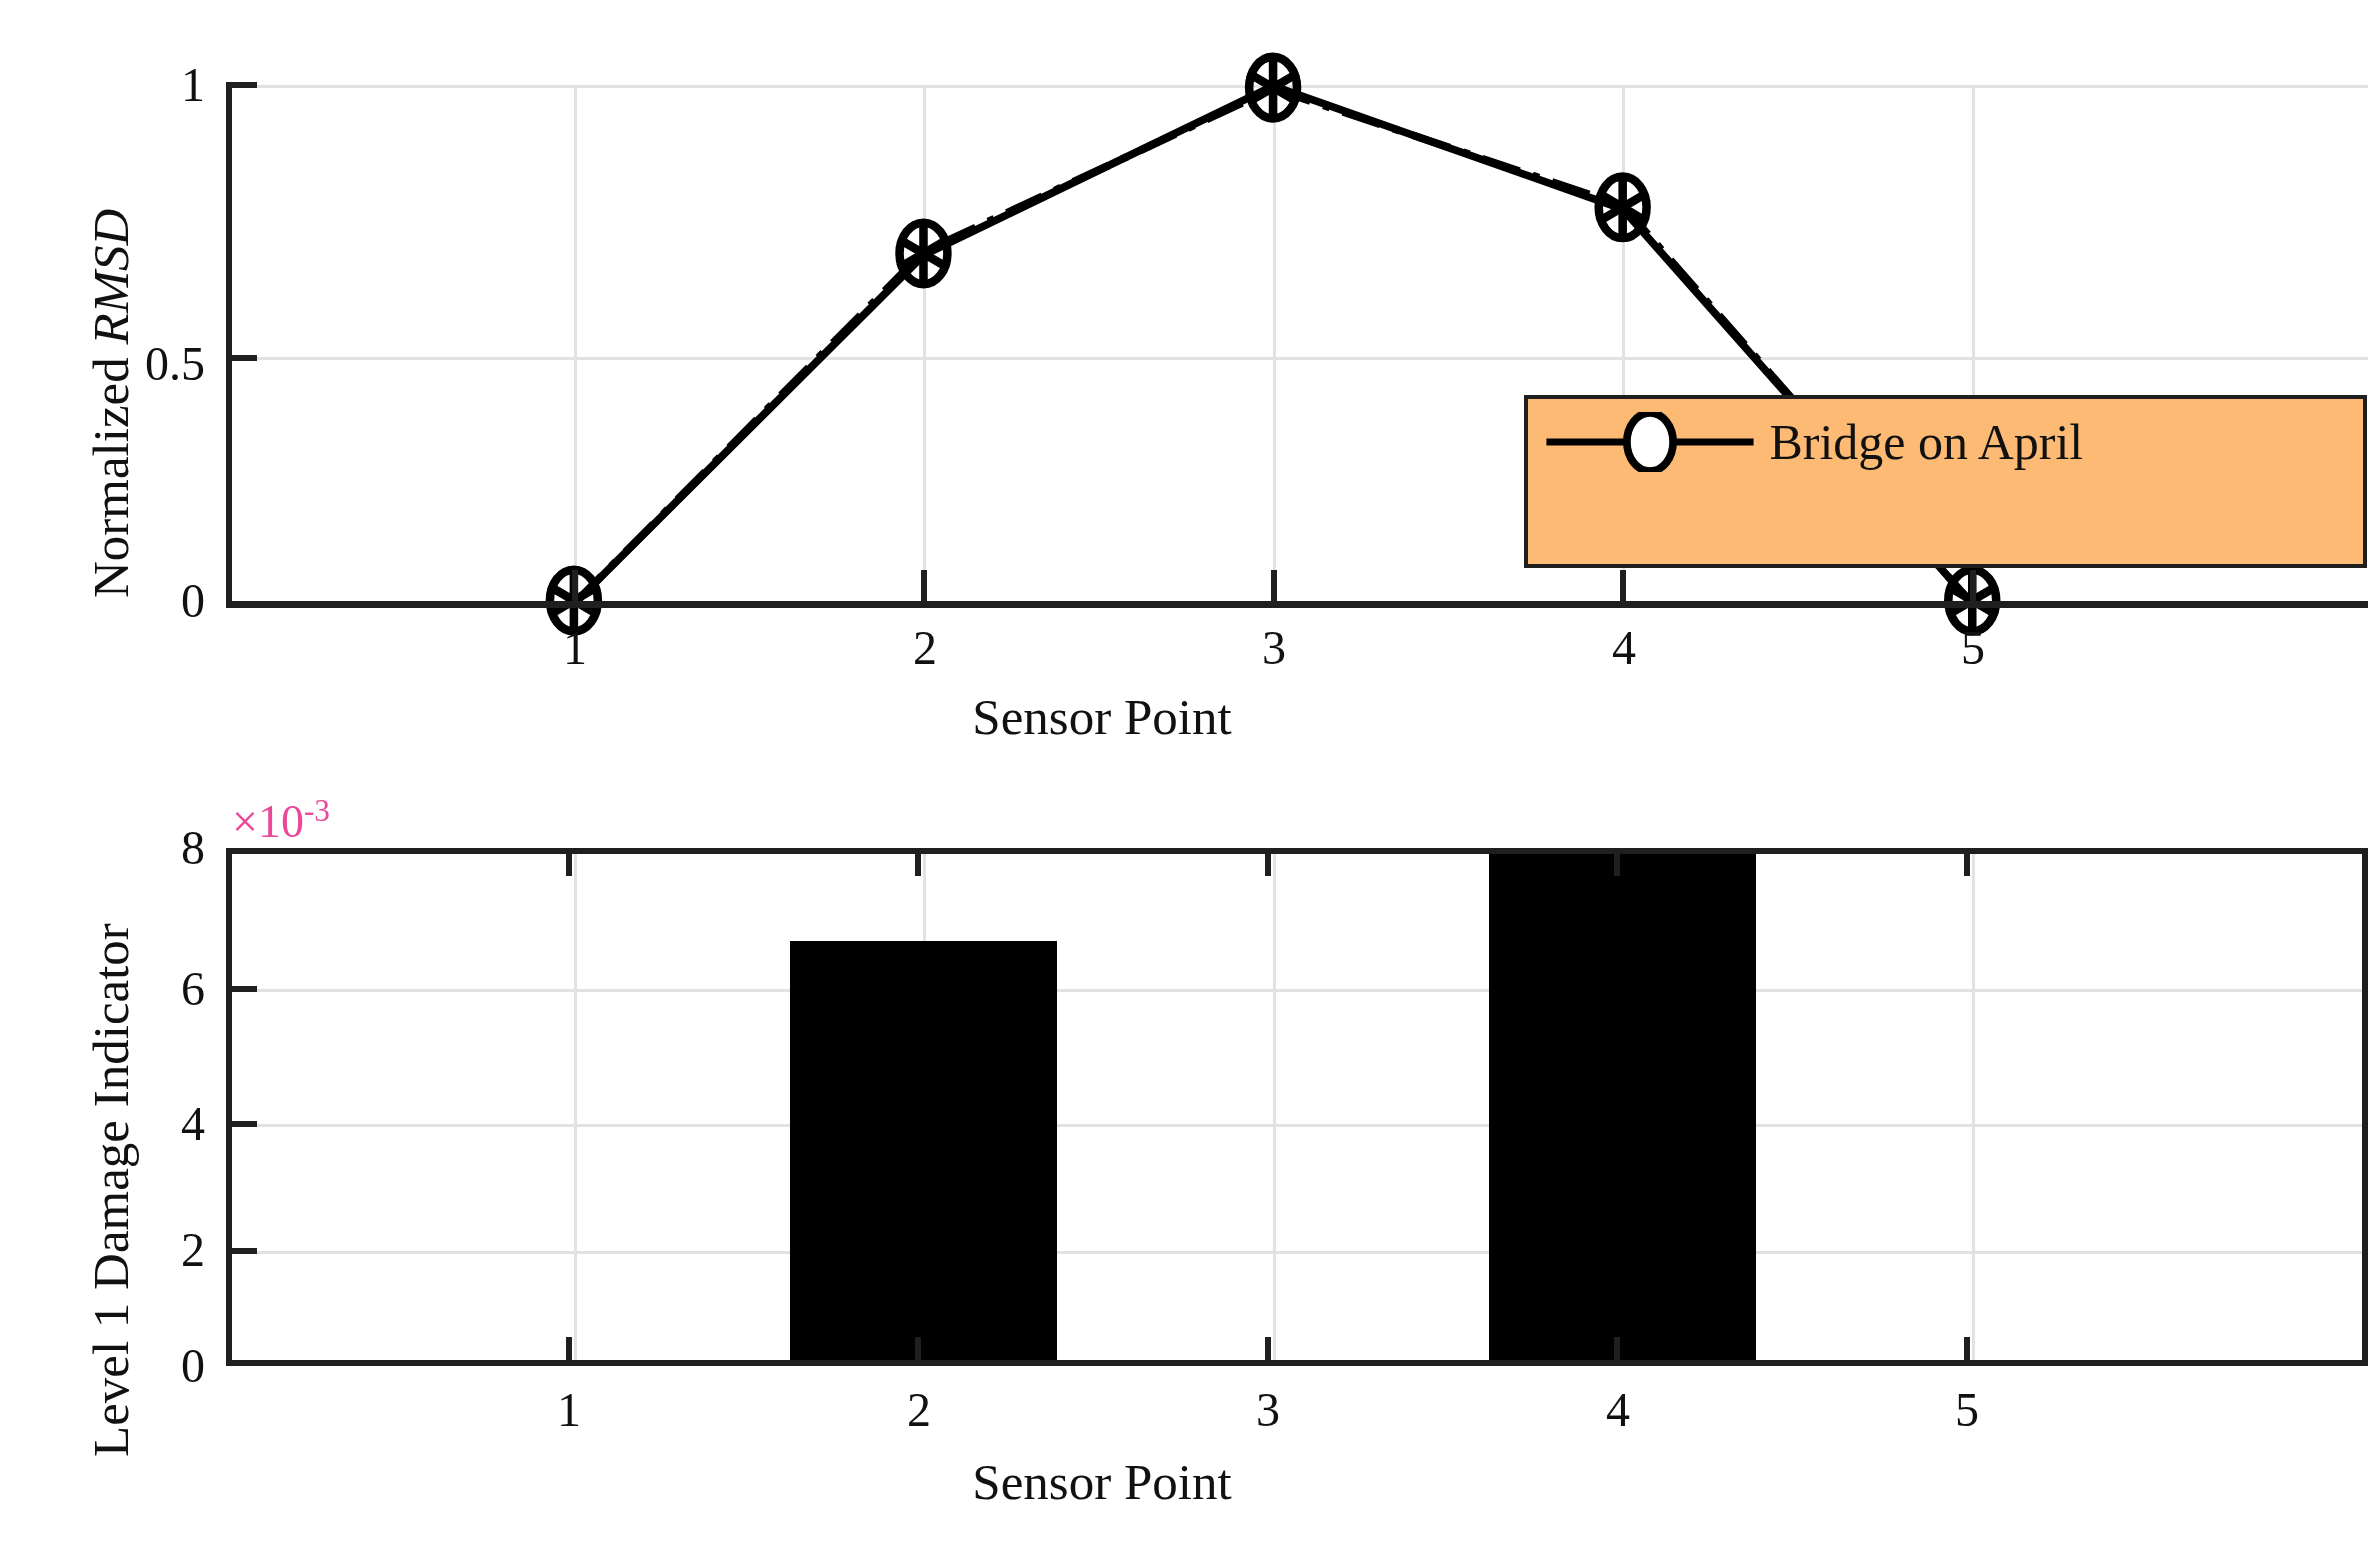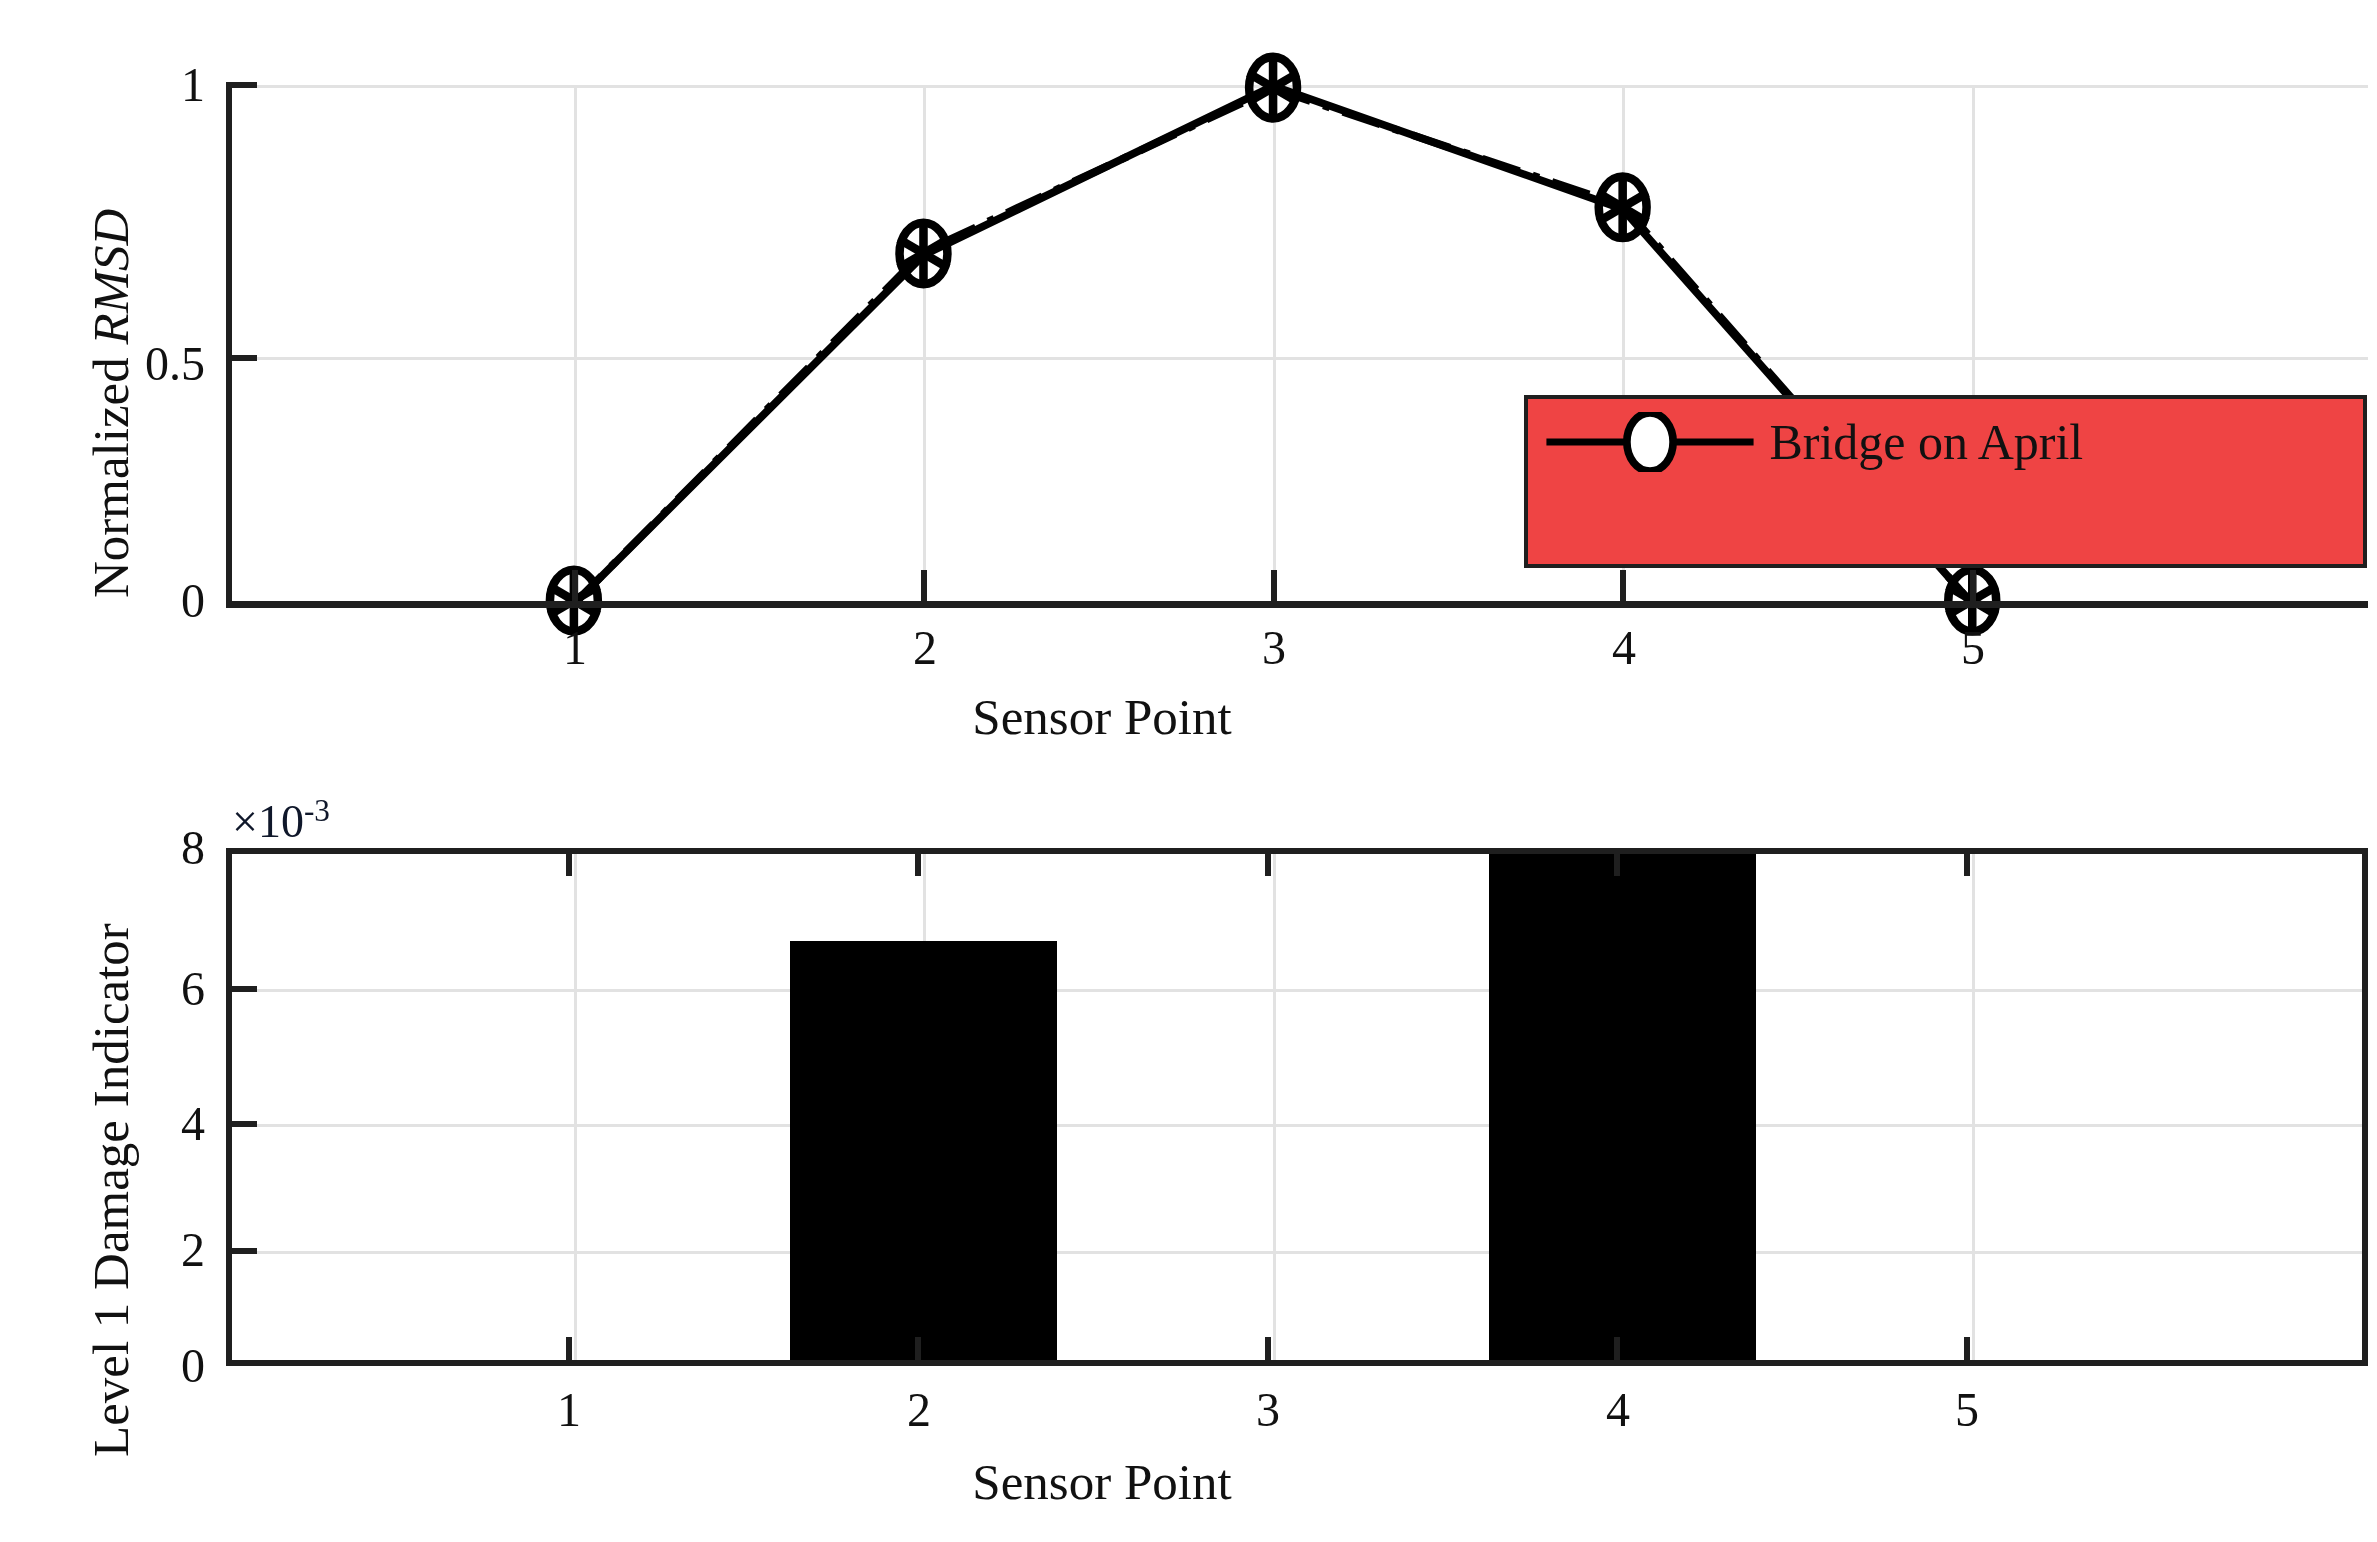--- a/index.html
+++ b/index.html
@@ -70,37 +70,37 @@
   }
   .axis-title-y {
     transform-origin: 0 0;
     transform: rotate(-90deg);
   }
   .italic { font-style: italic; }
 
   .exp-label {
     position: absolute;
     font-size: 46px;
-    color: #0f172a;
+    color: #ec4899;
     white-space: nowrap;
   }
   .exp-label sup { font-size: 0.68em; }
 
   
   .series-svg {
     position: absolute;
     left: 0;
     top: 0;
     overflow: visible;
   }
 
   
   .legend {
     position: absolute;
-    background: #ef4444;
+    background: #fdba74;
     border: 4.3px solid #1f1f1f;
     box-sizing: border-box;
     padding: 8.5px 15.4px 10.3px 15.4px;
   }
   .legend-row {
     display: flex;
     align-items: center;
     height: 68px;
   }
   .legend-sample {

